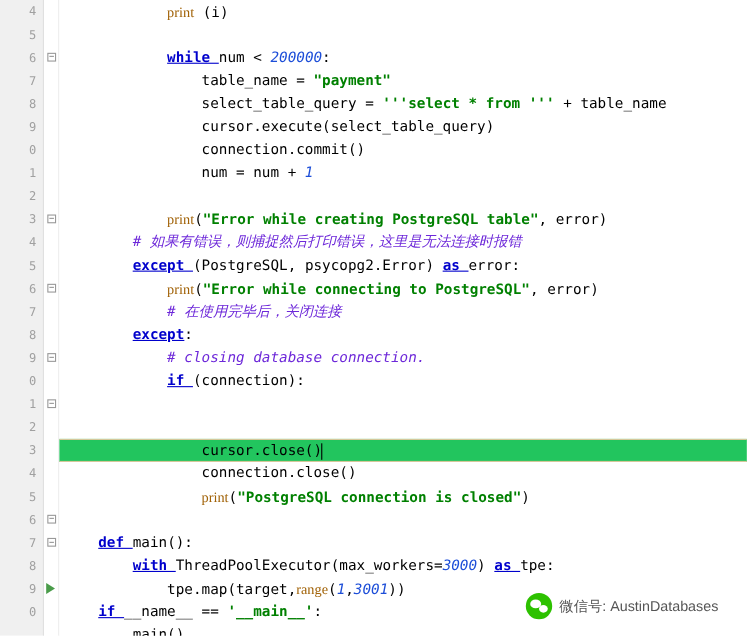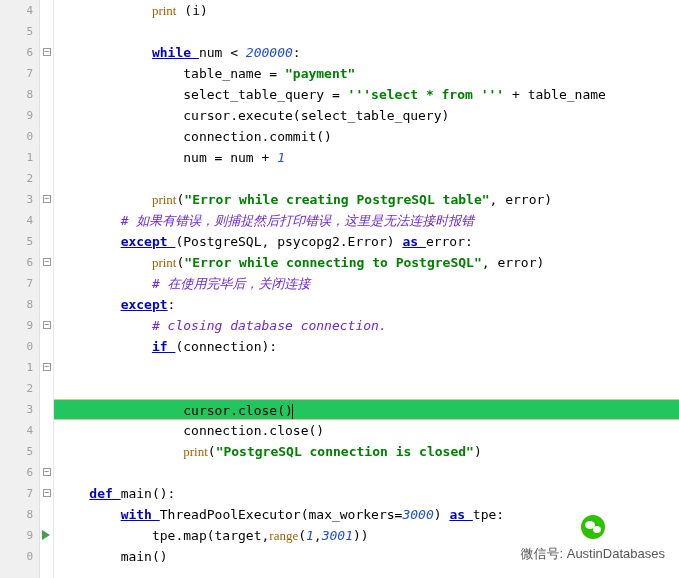--- a/index.html
+++ b/index.html
@@ -93,26 +93,25 @@
     .kw { color: #0000cc; font-weight: bold; text-decoration: underline; }
     .bi { color: #a16207; font-family: Liberation Serif, serif; }
     .str { color: #008000; font-weight: bold; }
     .num { color: #1d4ed8; font-style: italic; }
     .com { color: #6d28d9; font-style: italic; }
     .nm { color: #000000; }
     .fn { color: #000000; text-align: right; }
     .watermark {
       position: absolute;
       bottom: 15px;
-      right: 14px;
+      right: 26px;
       display: flex;
       align-items: center;
       gap: 6px;
       z-index: 10;
-      flex-direction: column;
     }
     .wechat-icon {
       width: 24px;
       height: 24px;
       background: #2dc100;
       border-radius: 50%;
       position: relative;
     }
     .wechat-icon::before {
       content: '';
@@ -232,20 +231,21 @@
       <div class="code-line"><span>        </span><span class="kw">except</span><span class="nm">:</span></div>
       <div class="code-line"><span>            </span><span class="com"># closing database connection.</span></div>
       <div class="code-line"><span>            </span><span class="kw">if </span><span class="nm">(connection):</span></div>
       <div class="code-line highlighted box-highlight"><span>                </span><span class="nm">cursor.close()</span><span class="cursor-mark"></span></div>
       <div class="code-line"><span>                </span><span class="nm">connection.close()</span></div>
       <div class="code-line"><span>                </span><span class="bi">print</span><span class="nm">(</span><span class="str">"PostgreSQL connection is closed"</span><span class="nm">)</span></div>
       <div class="code-line"><span></span></div>
       <div class="code-line"><span>    </span><span class="kw">def </span><span class="fn">main</span><span class="nm">():</span></div>
       <div class="code-line"><span>        </span><span class="kw">with </span><span class="nm">ThreadPoolExecutor(</span><span class="nm">max_workers</span><span class="nm">=</span><span class="num">3000</span><span class="nm">) </span><span class="kw">as </span><span class="nm">tpe:</span></div>
       <div class="code-line"><span>            </span><span class="nm">tpe.map(target,</span><span class="bi">range</span><span class="nm">(</span><span class="num">1</span><span class="nm">,</span><span class="num">3001</span><span class="nm">))</span></div>
+      <div class="code-line"><span>    </span><span class="kw">if </span><span class="nm">__name__ == </span><span class="str">'__main__'</span><span class="nm">:</span></div>
       <div class="code-line"><span>        </span><span class="nm">main()</span></div>
     </div>
 </div>
 
 <div class="watermark">
   <span class="wechat-icon"></span>
   <span class="watermark-text">微信号: AustinDatabases</span>
 </div>
 
 </body></html>

